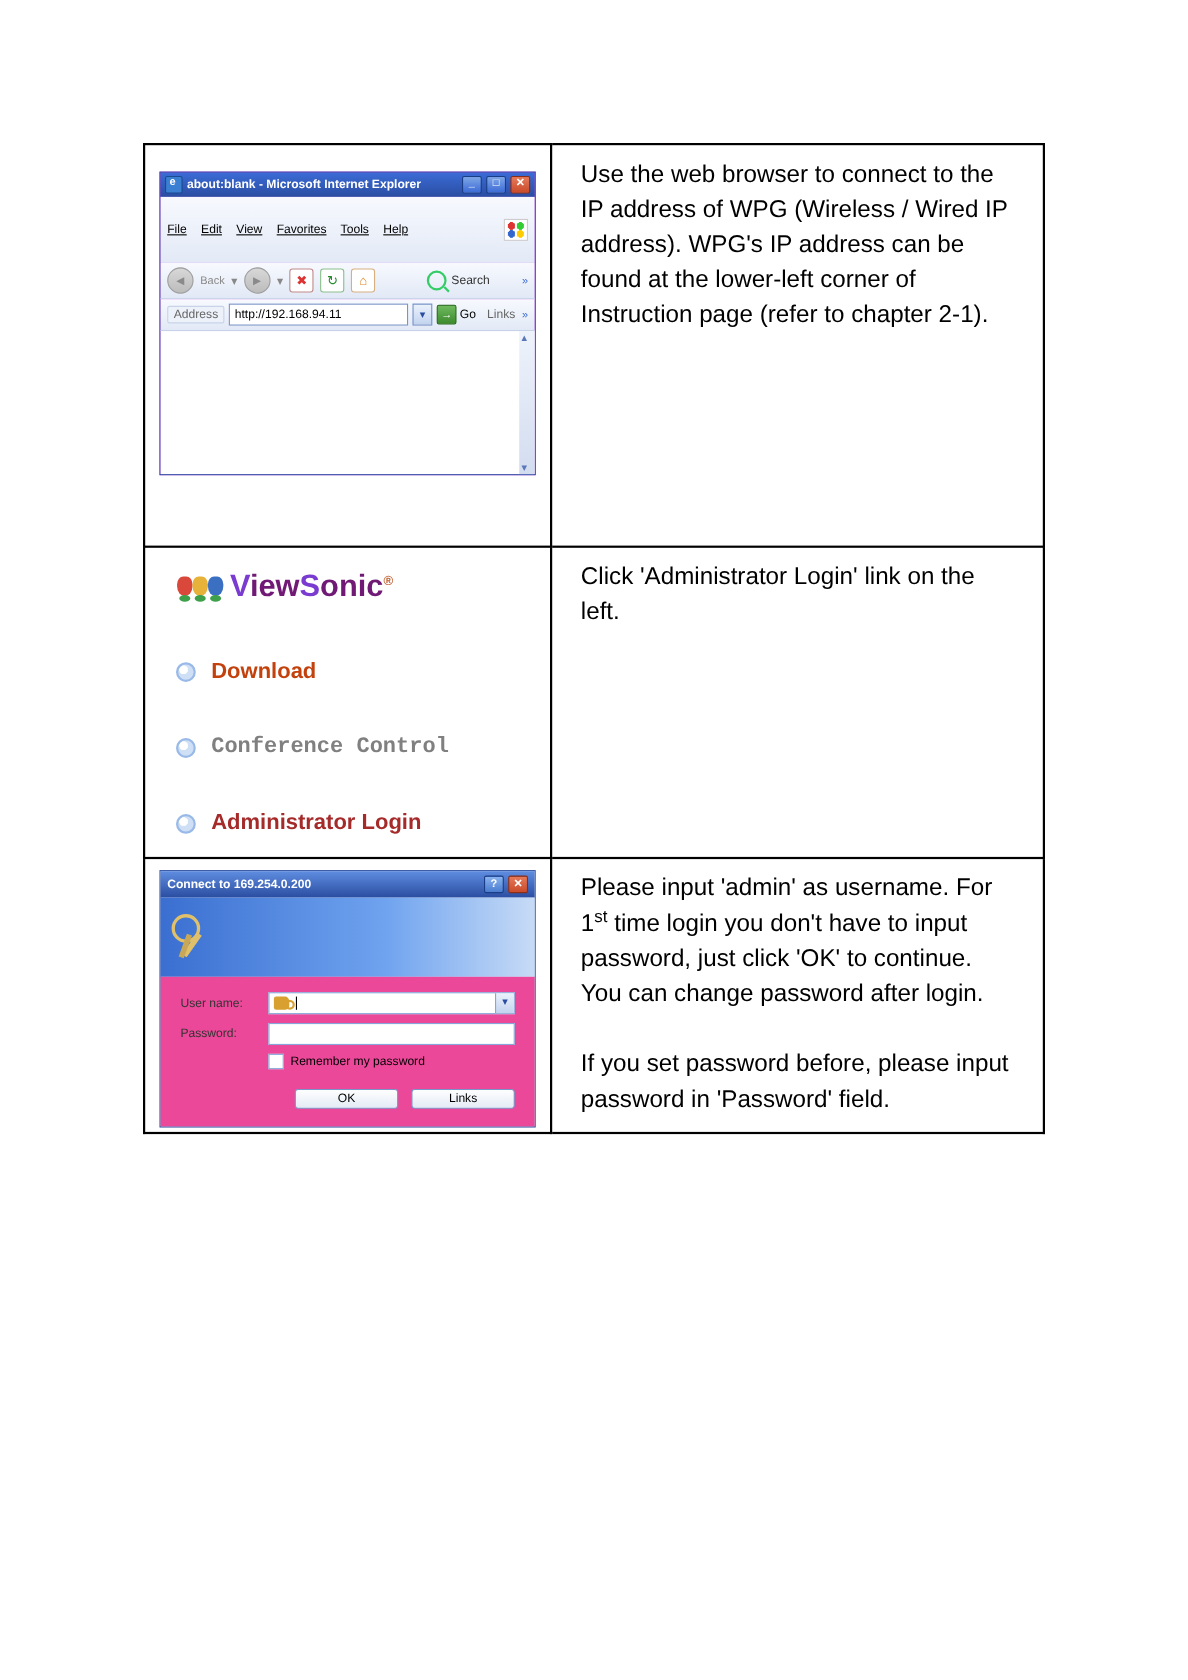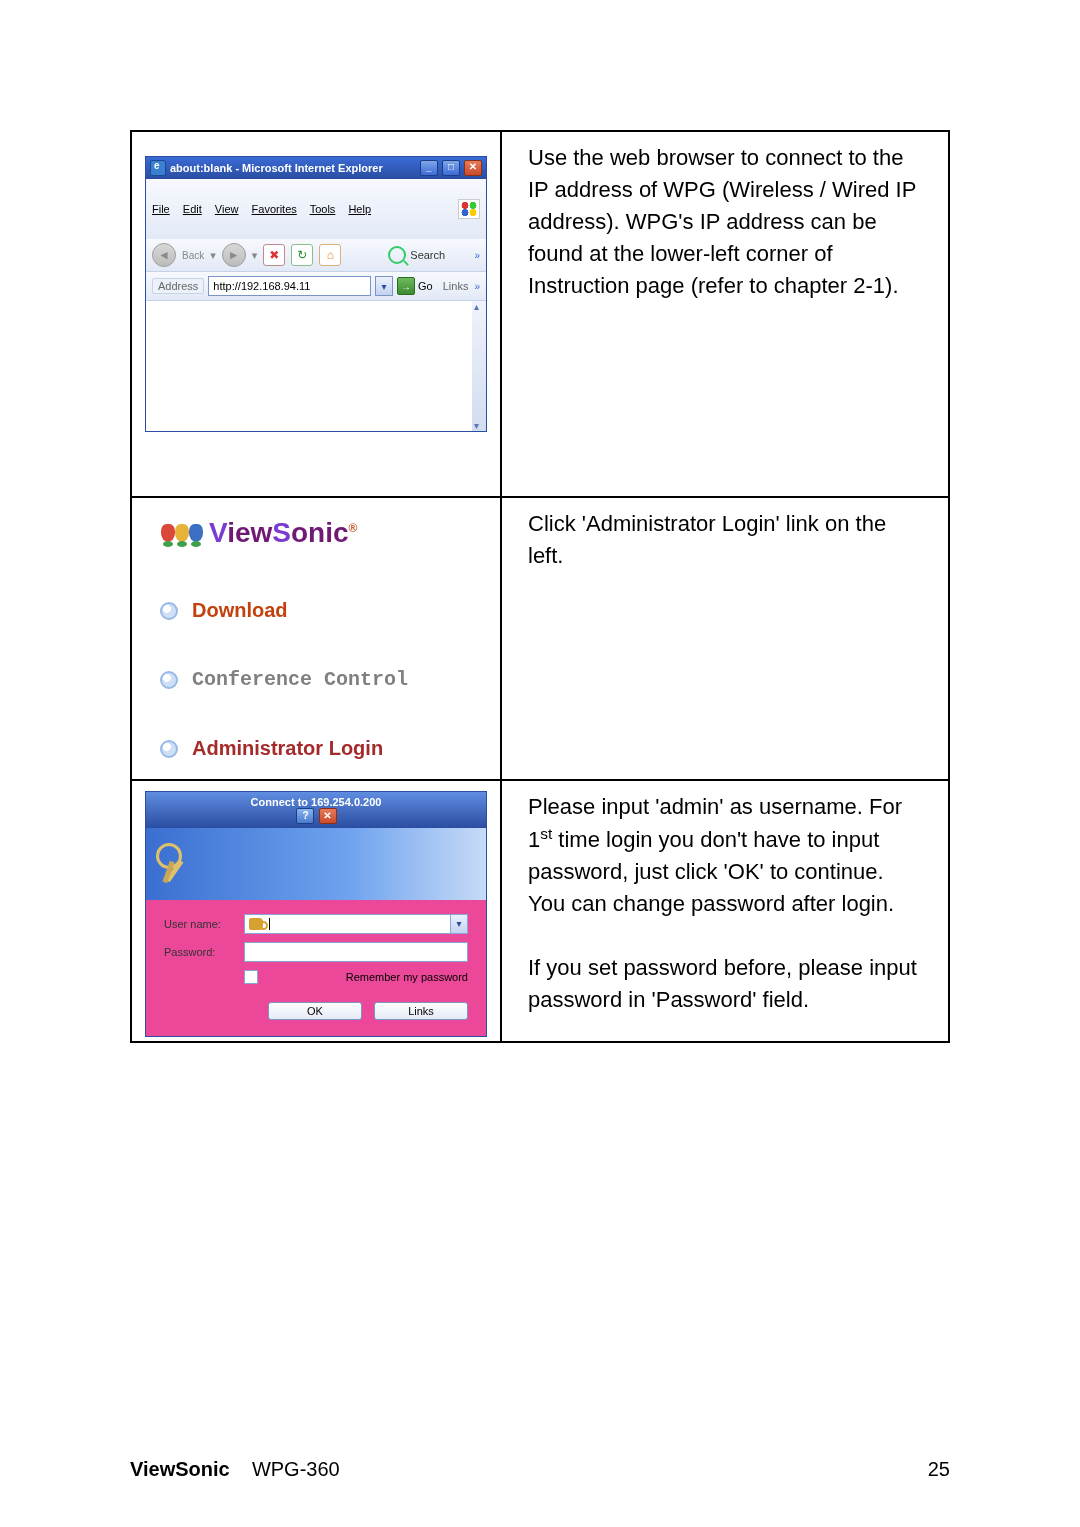--- a/index.html
+++ b/index.html
@@ -148,21 +148,21 @@
   
   .login-dlg{
     width:340px;margin:6px auto 0 auto;
     border:1px solid #2a4da1;
     font-family: Tahoma, sans-serif; font-size:11px;
     background:#eef2f5;
   }
   .login-title{
     background:linear-gradient(#5f8de0,#2a4da1);
     color:#fff;font-weight:bold;padding:4px 6px;
-    display:flex;justify-content:space-between;align-items:center;flex-direction:column;
+    display:flex;justify-content:space-between;align-items:center;
   }
   .login-title .btns span{
     width:16px;height:14px;display:inline-block;border-radius:2px;
     text-align:center;line-height:13px;font-size:10px;margin-left:1px;
     background:linear-gradient(#8ab3ef,#4a7bd0);border:1px solid #1a3d85;color:#fff;
   }
   .login-title .btns .close{background:linear-gradient(#e67a5a,#c94b2b);border-color:#8a2e18;}
   .login-banner{
     background:linear-gradient(to right,#3a6fd1,#6fa3ef 60%,#c7dbf6);
     height:60px;padding:6px 10px;color:#fff;display:flex;align-items:center;
@@ -174,21 +174,21 @@
   .login-body{background:#ec4899;padding:14px 18px 10px 18px;}
   .form-row{display:flex;align-items:center;margin-bottom:8px;}
   .form-row label{width:80px;color:#333;}
   .form-row .field{
     flex:1;height:18px;border:1px solid #86a5d8;background:#fff;display:flex;align-items:center;
   }
   .field .key-ico{width:14px;height:12px;margin:0 4px;background:#d8a030;border-radius:2px 4px 4px 2px;position:relative;}
   .field .key-ico::after{content:"";position:absolute;right:-5px;top:3px;width:5px;height:5px;border:2px solid #d8a030;border-radius:50%;}
   .field .cursor{width:1px;height:12px;background:#000;margin-left:2px;}
   .field .drop{width:16px;height:18px;border-left:1px solid #86a5d8;background:linear-gradient(#eaf1fb,#c3d3ef);color:#2a4da1;text-align:center;font-size:10px;line-height:18px;margin-left:auto;}
-  .remember-row{display:flex;align-items:center;margin:4px 0 18px 80px;justify-content:space-between;}
+  .remember-row{display:flex;align-items:center;margin:4px 0 18px 80px;}
   .remember-row .cb{width:12px;height:12px;border:1px solid #86a5d8;background:#fff;margin-right:6px;}
   .btn-row{display:flex;justify-content:flex-end;gap:12px;padding-bottom:6px;}
   .win-button{min-width:72px;padding:2px 10px;border:1px solid #7a94c8;border-radius:3px;background:linear-gradient(#fefefe,#e4ebf6);font-size:11px;text-align:center;}
 
   
   .footer{
     position:absolute;bottom:46px;left:130px;right:130px;
     display:flex;justify-content:space-between;font-size:20px;
   }
   .footer .brand{font-weight:bold;}
@@ -336,21 +336,13 @@
       </td>
       <td class="right-cell">
         <span>Please input 'admin' as username. For 1</span><sup>st</sup><span> time login you don't have to input password, just click 'OK' to continue. You can change password after login.</span>
         <br><br>
         <span>If you set password before, please input password in 'Password' field.</span>
       </td>
     </tr>
   </tbody>
     </table>
 
-  <div class="footer">
-    <span>
-      <span class="brand">ViewSonic</span>
-      &nbsp;&nbsp;
-      <span>WPG-360</span>
-    </span>
-    <span>25</span>
-  </div>
 </div>
 
 </body></html>

